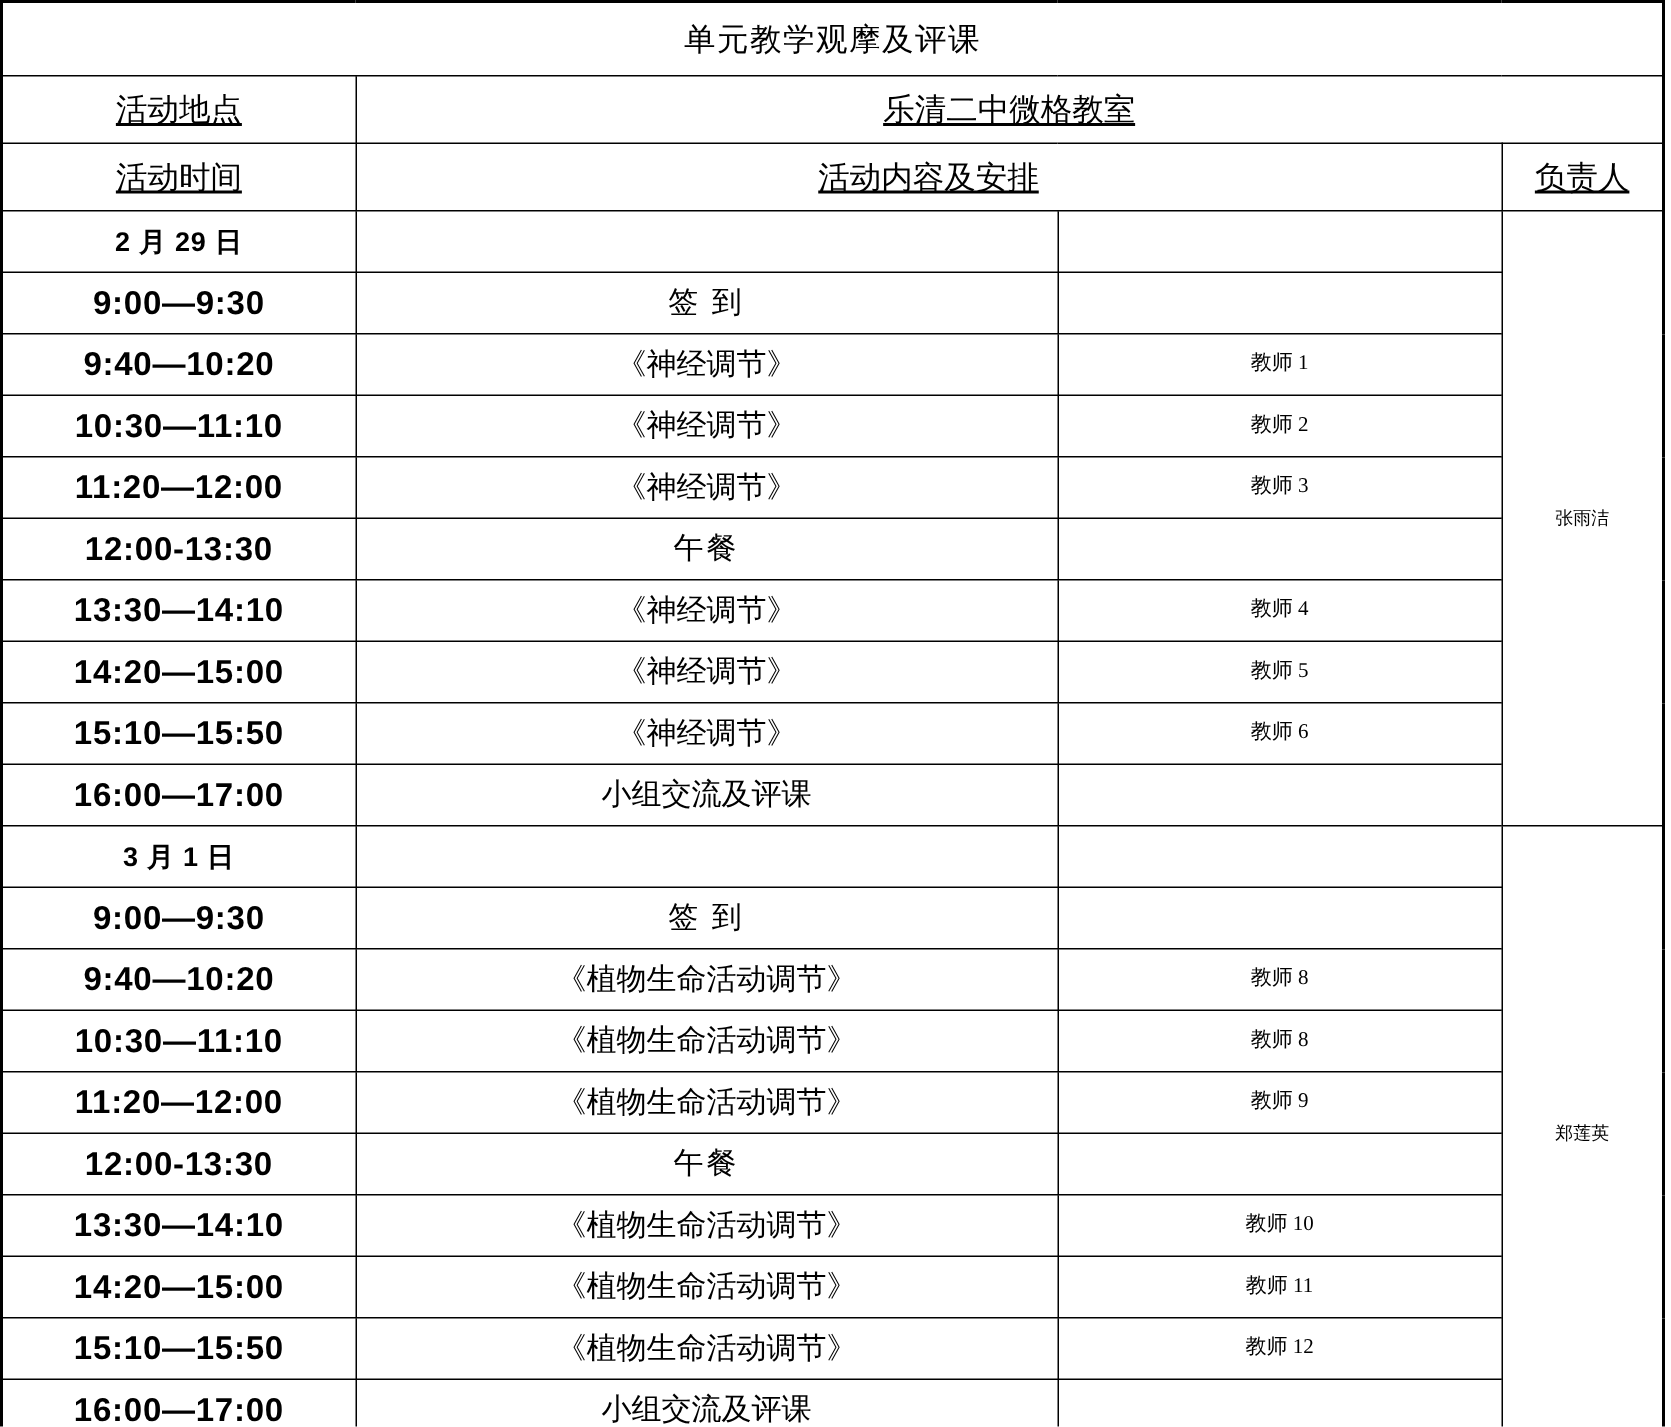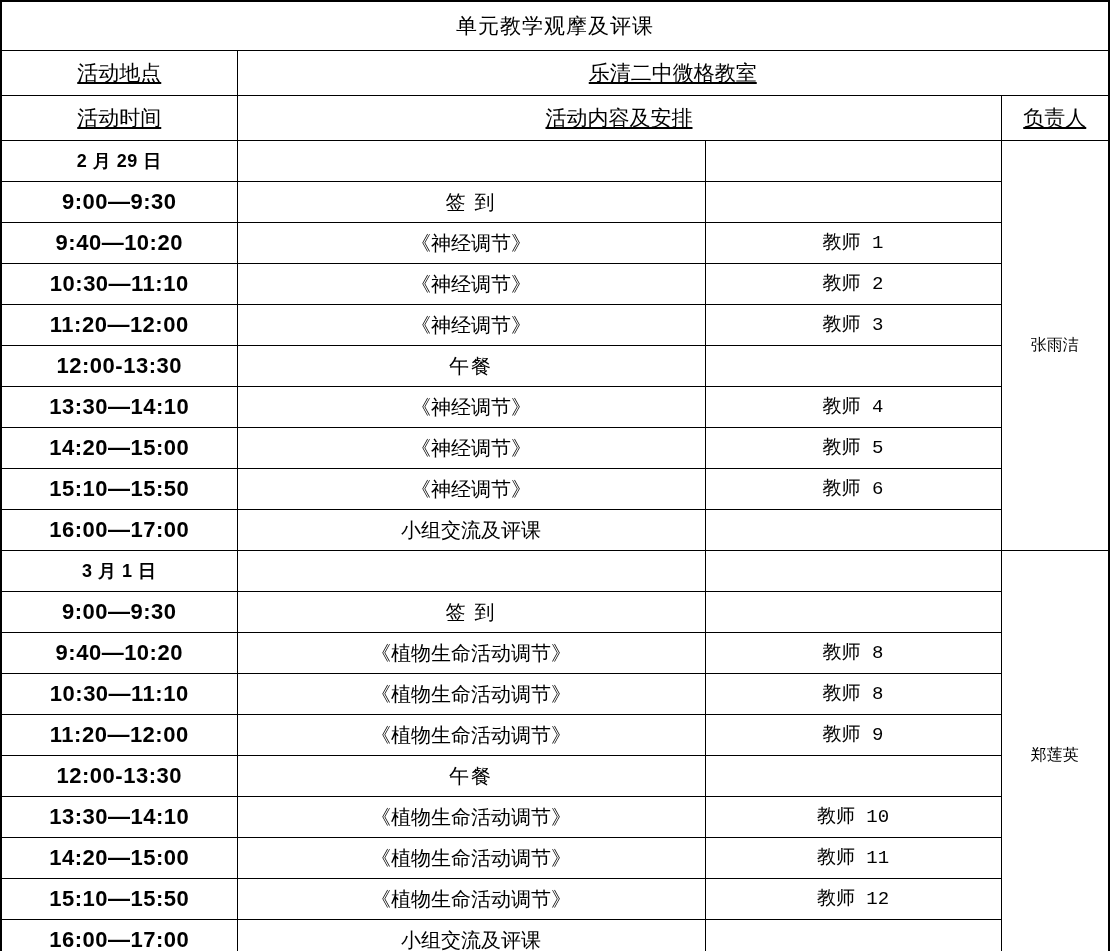--- a/index.html
+++ b/index.html
@@ -62,25 +62,24 @@
     font-size: 22px;
     letter-spacing: 0.5px;
   }
   .content-cell {
     font-size: 20px;
   }
   .content-cell.plain {
     letter-spacing: 2px;
   }
   .teacher-cell {
-    font-size: 19px;
-    font-family: Liberation Mono, monospace;
+    font-size: 14px;
   }
   .owner-cell {
-    font-size: 16px;
+    font-size: 12px;
     vertical-align: top;
     padding-top: 6px;
   }
   .day-first .time-cell {
     font-size: 18px;
   }
   .section-top td {
     border-top: 2px solid #000;
   }
 </style>

